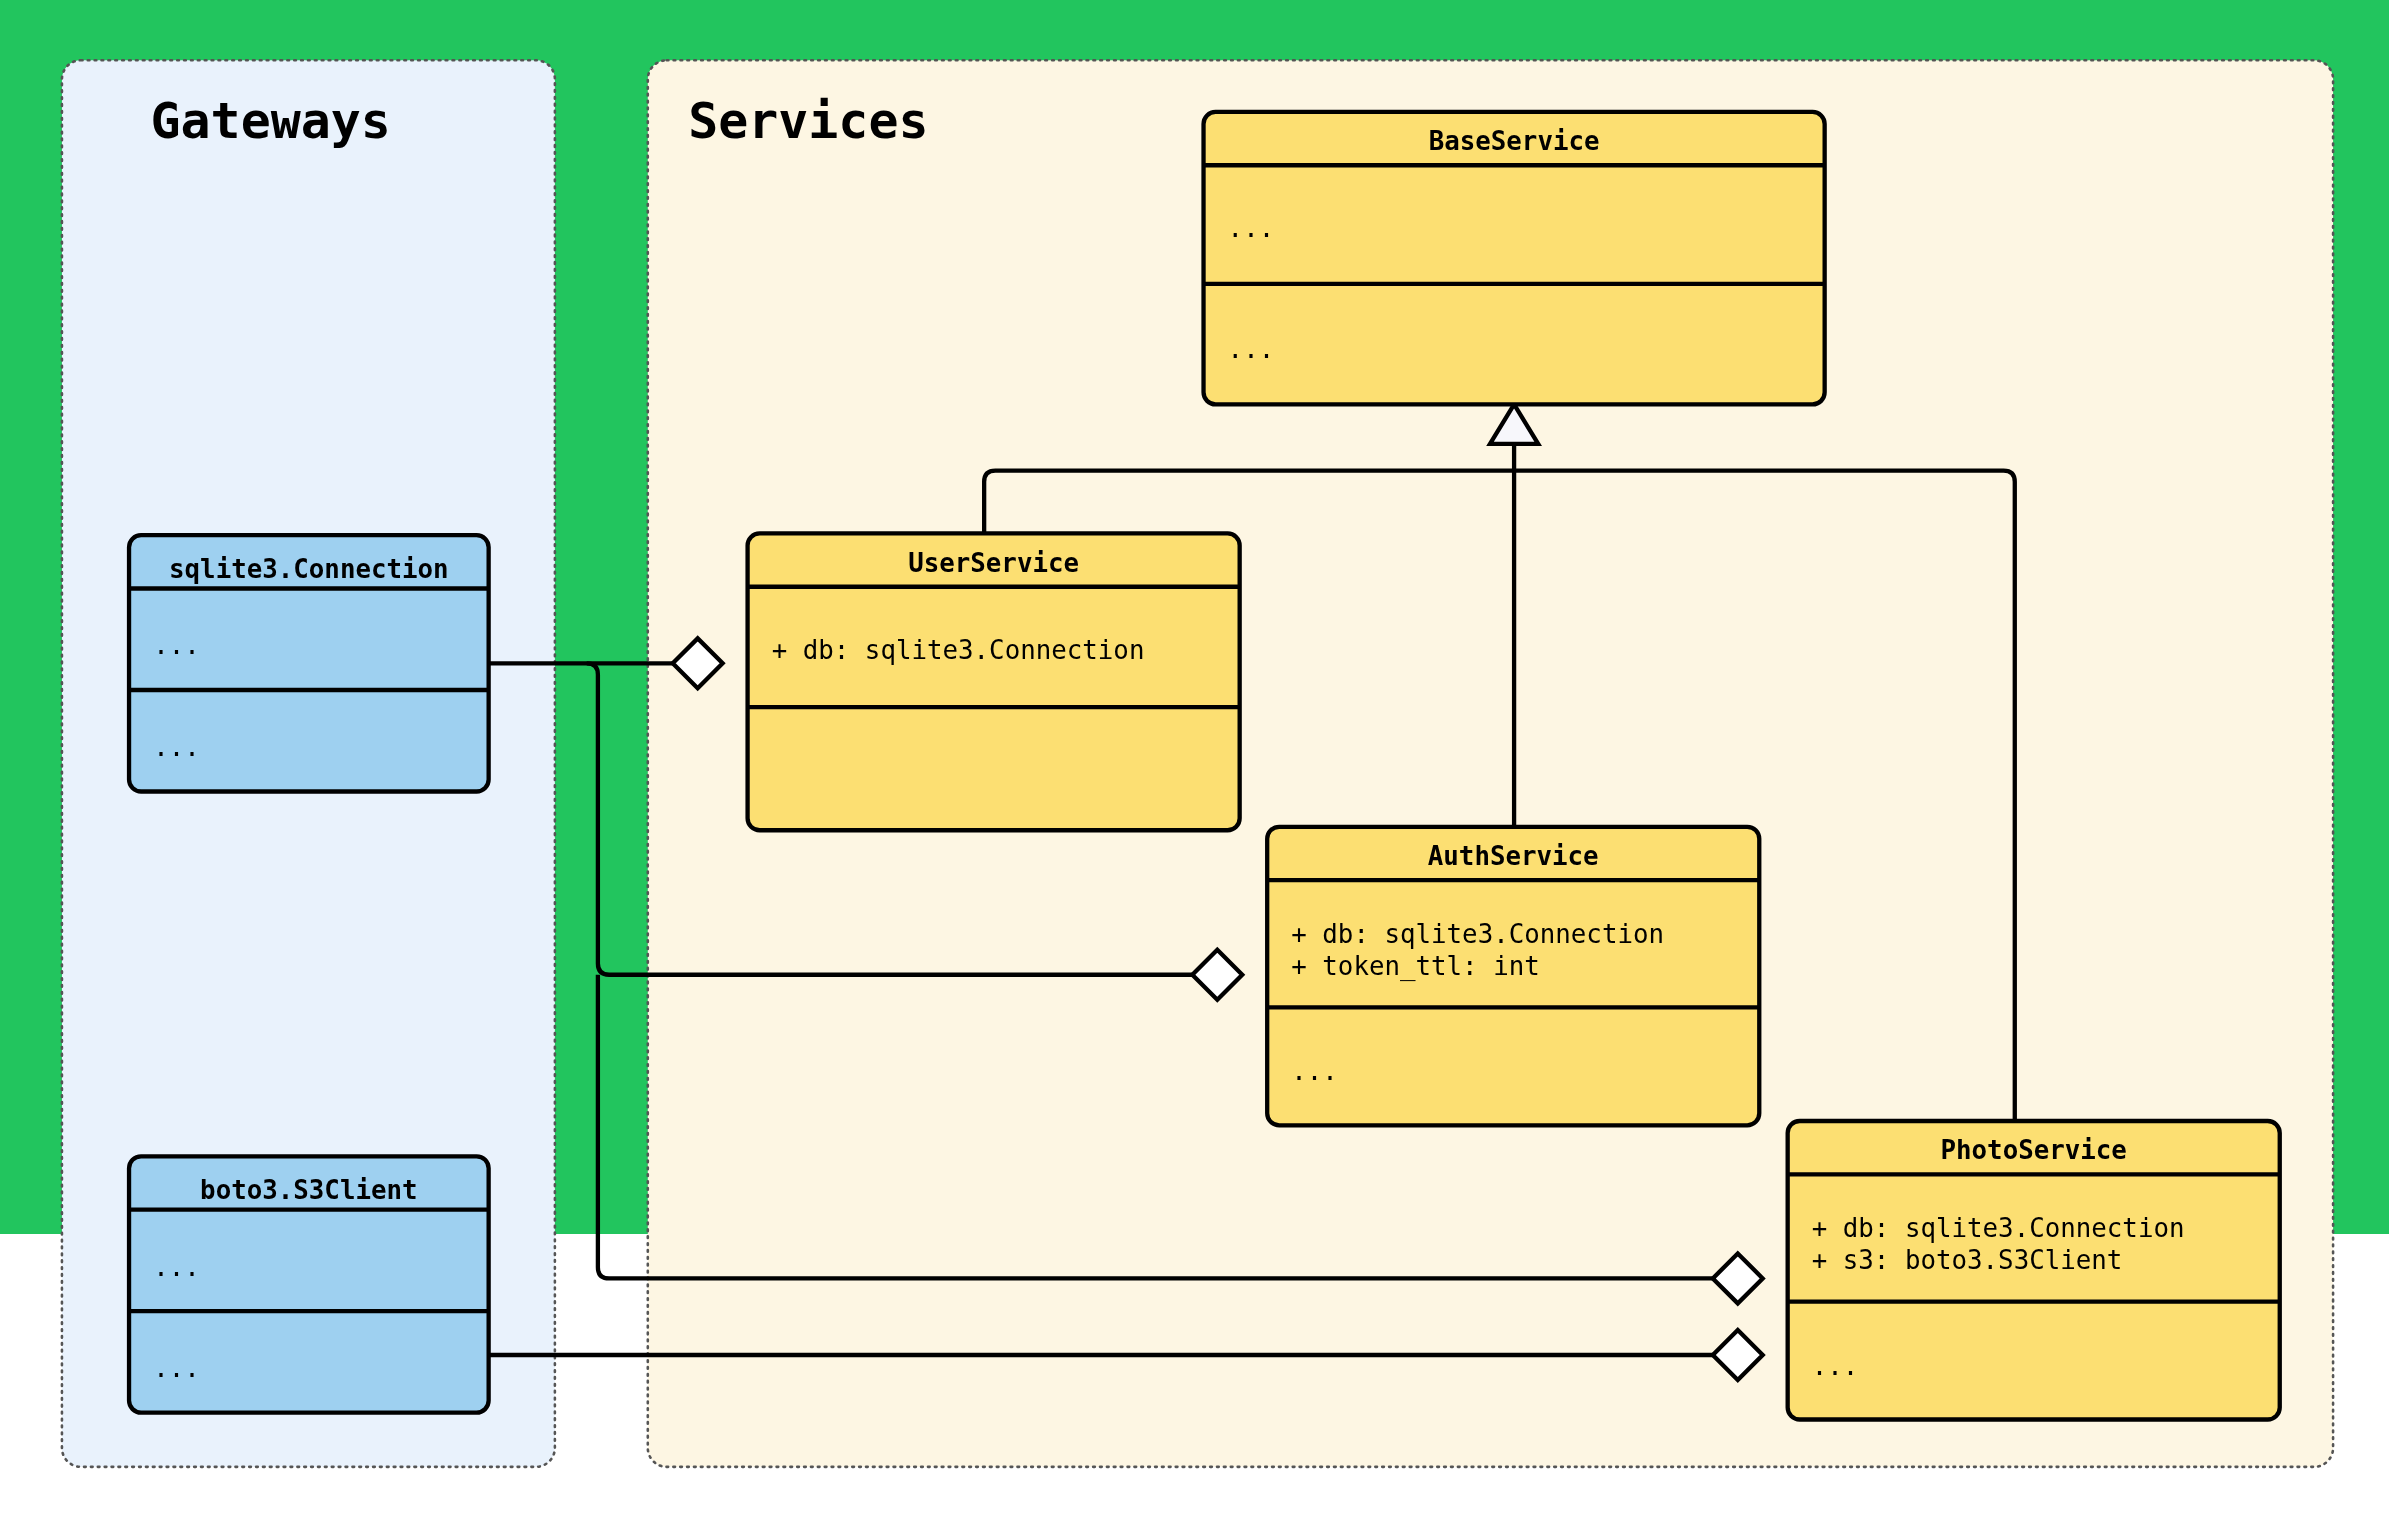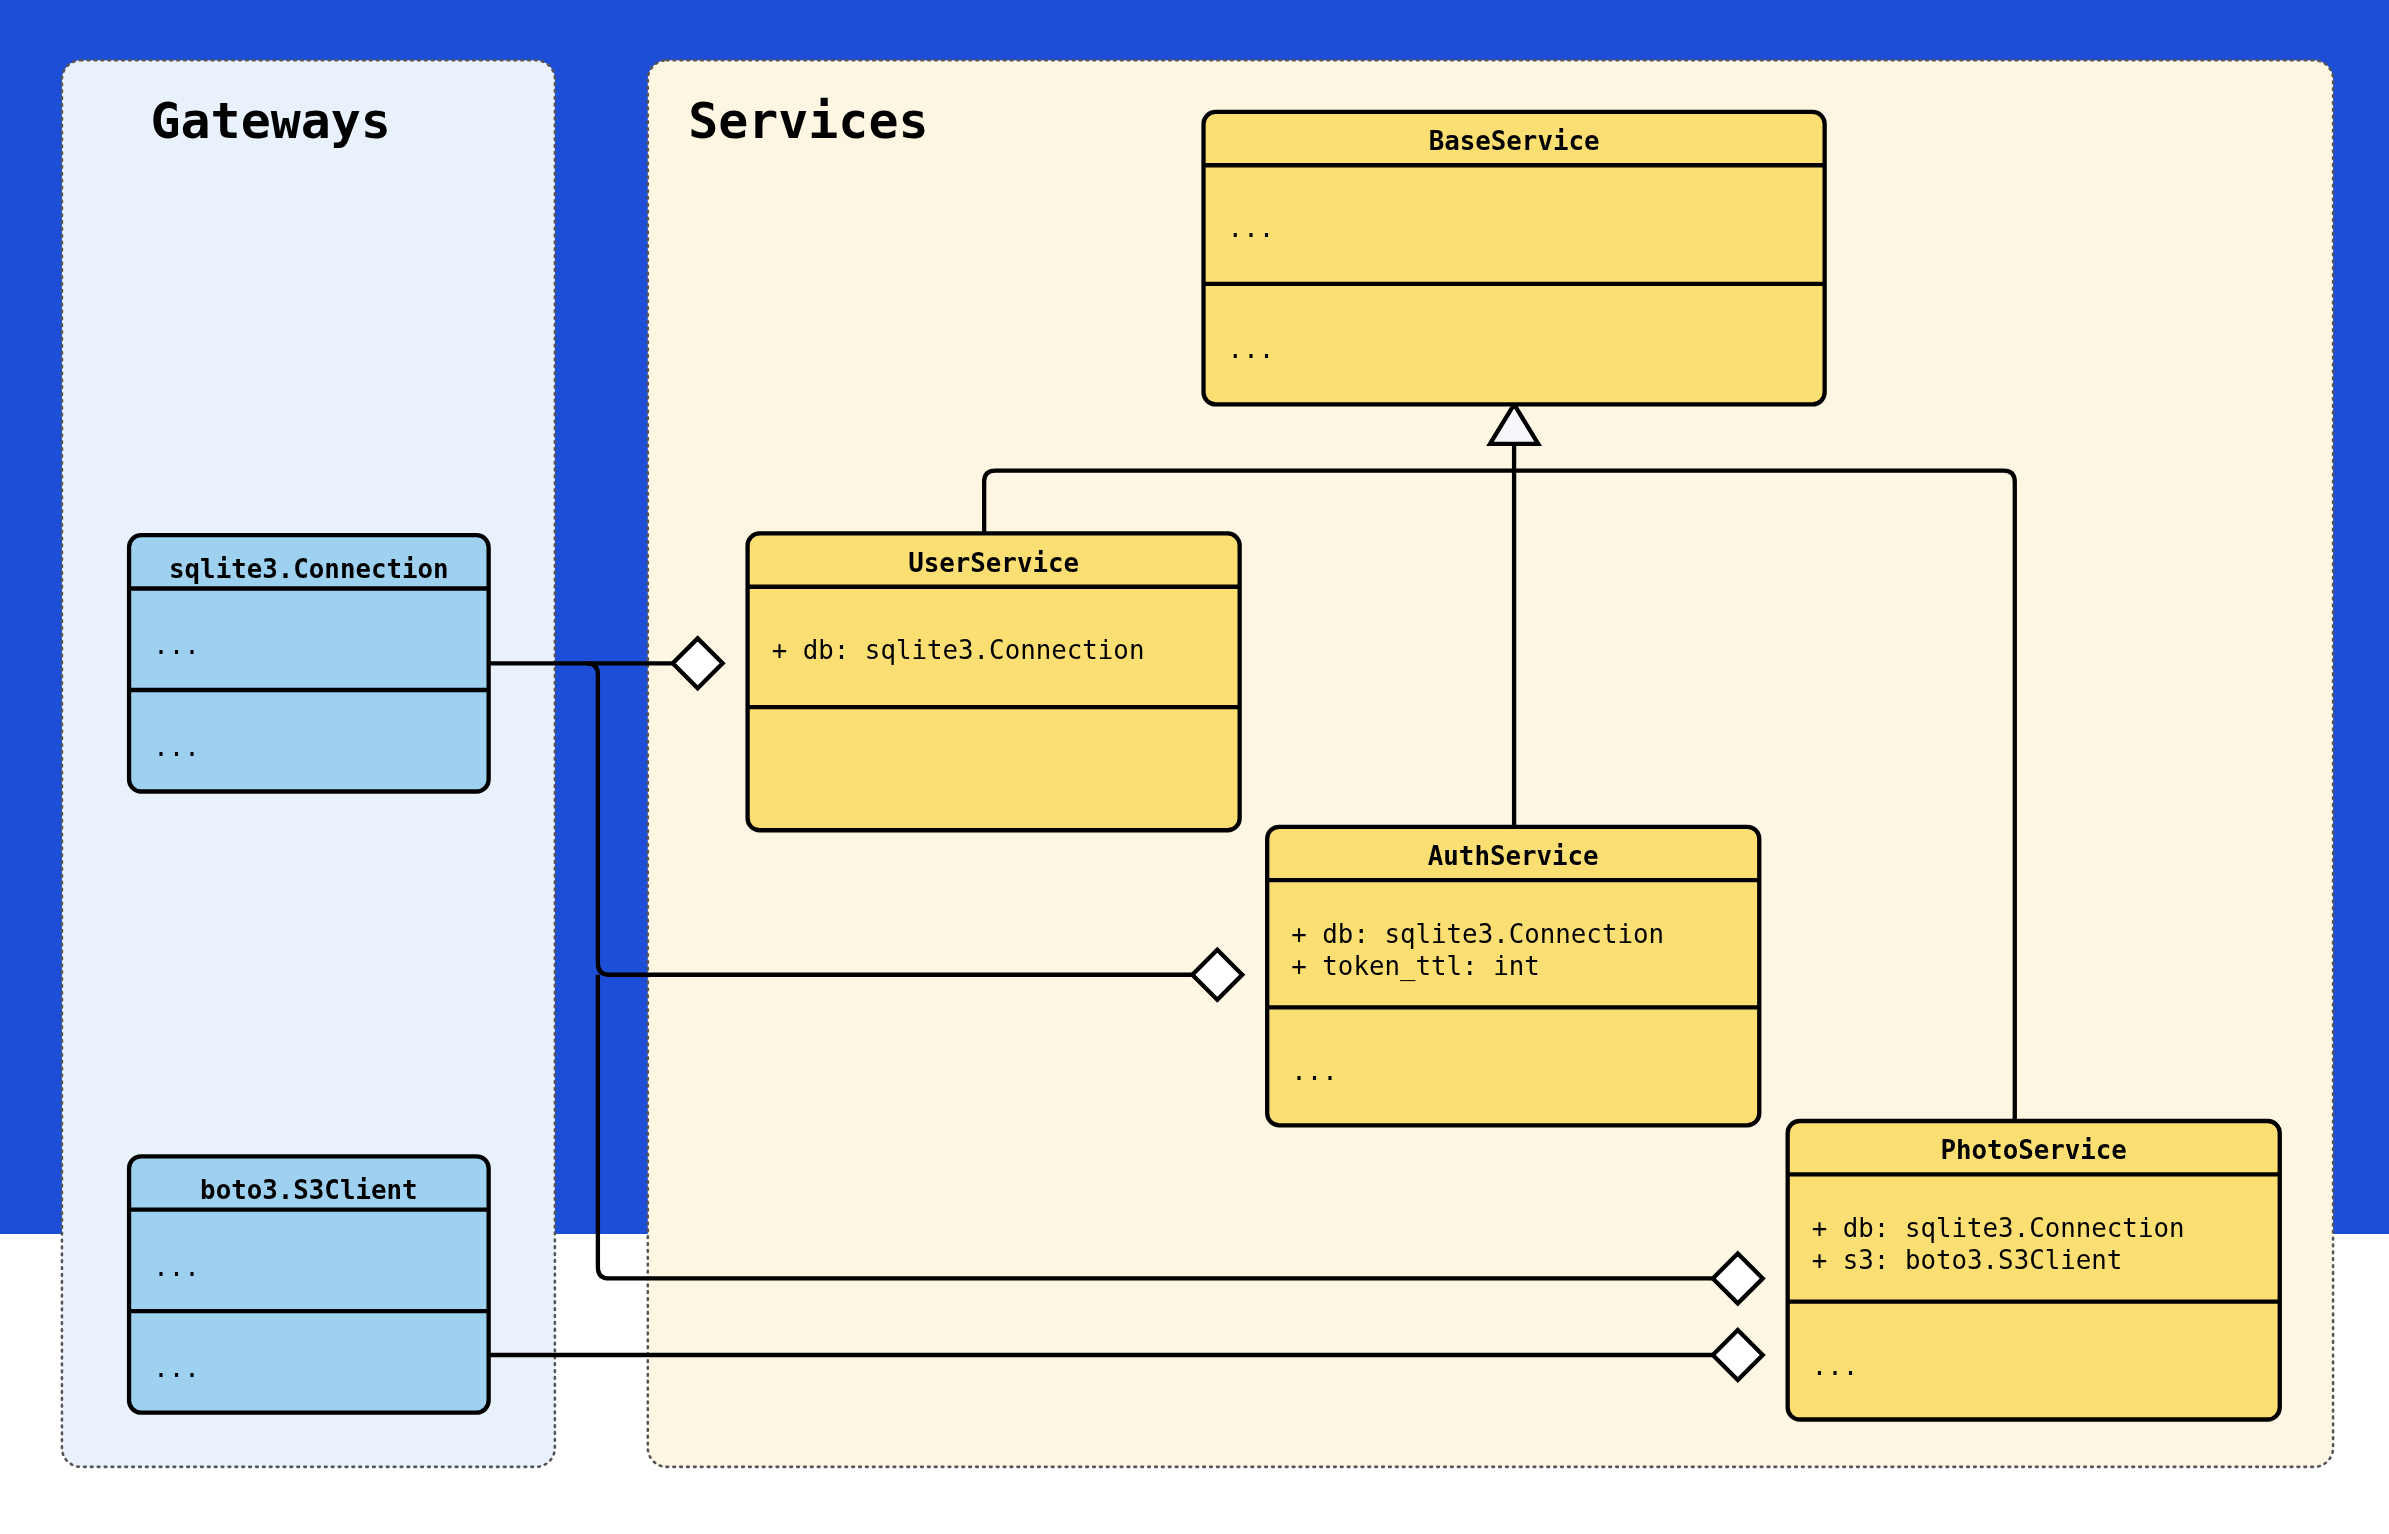--- a/index.html
+++ b/index.html
@@ -10,21 +10,21 @@
   body {
     width: 2389px;
     height: 1534px;
     font-family: "DejaVu Sans Mono", "Liberation Mono", monospace;
     overflow: hidden;
   }
   #diagram-root {
     position: relative;
     width: 2389px;
     height: 1234px;
-    background: #1d4ed8;
+    background: #22c55e;
   }
   svg.layer {
     position: absolute;
     top: 0;
     left: 0;
     width: 2389px;
     height: 1534px;
   }
   .pkg-label {
     font-family: "DejaVu Sans Mono", "Liberation Mono", monospace;

